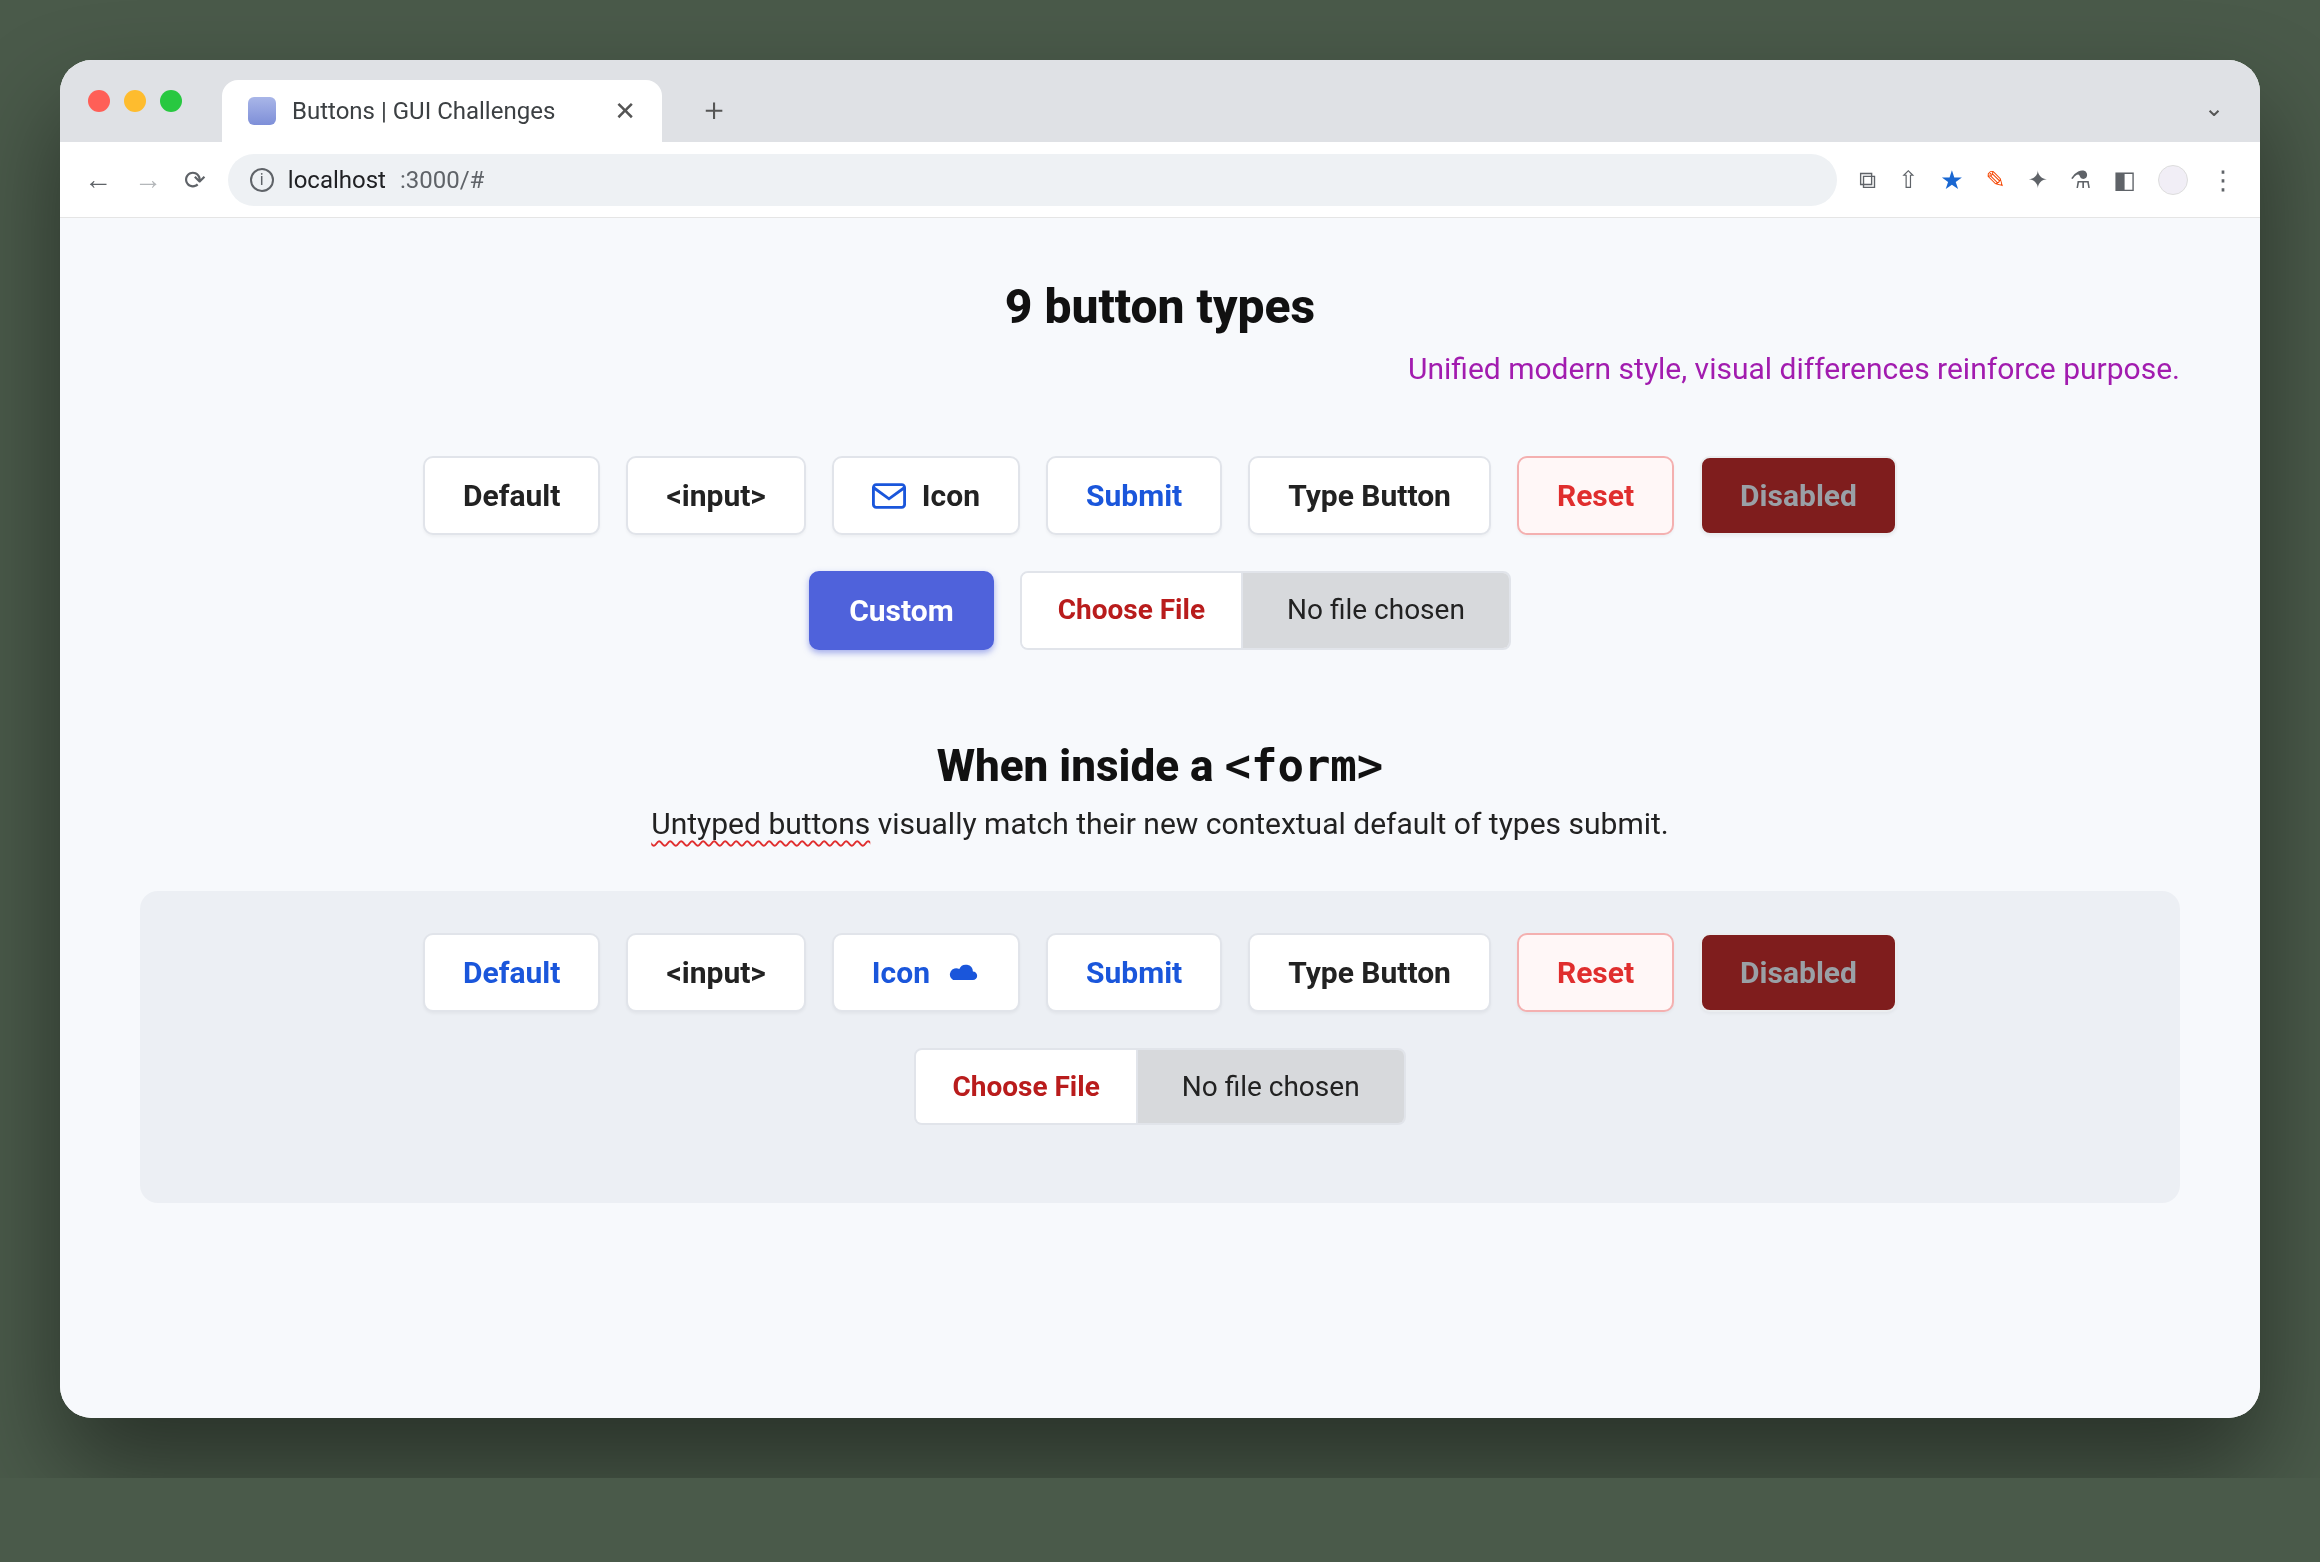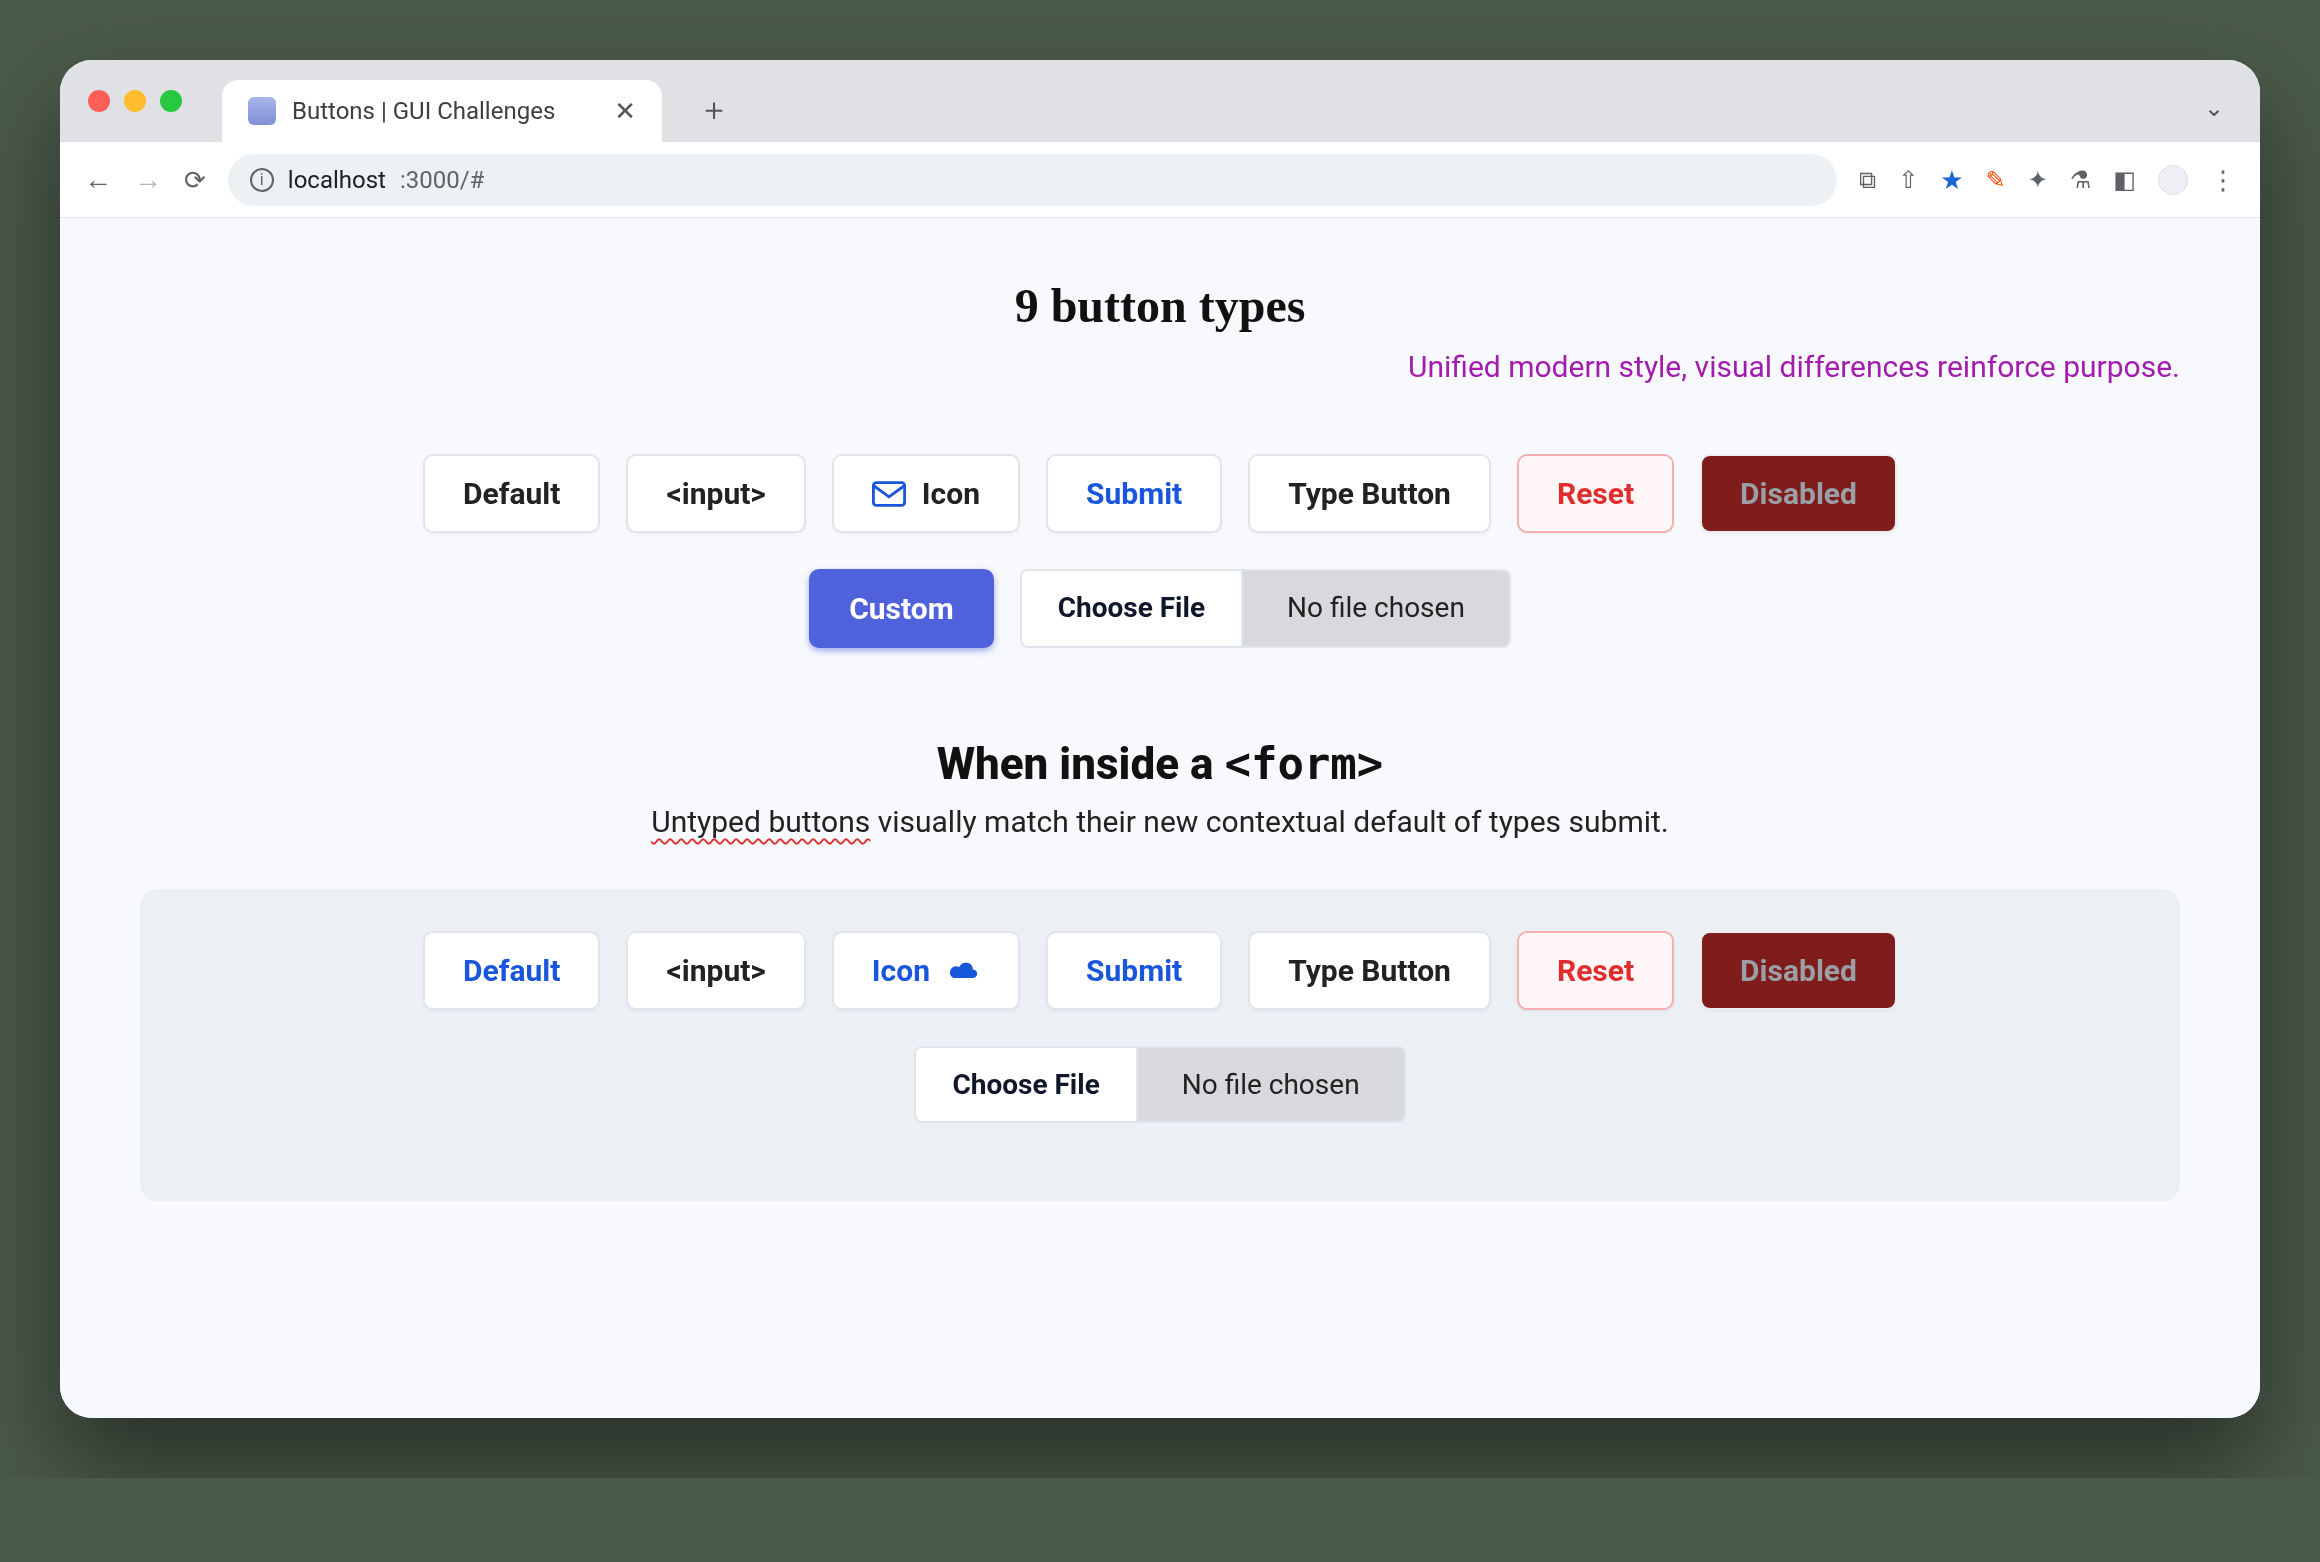--- a/index.html
+++ b/index.html
@@ -85,21 +85,20 @@
       background:#f7f9fc;
       padding: 60px 80px 90px;
       min-height: 1200px;
     }
     .section-title {
       text-align:center;
       font-size: 48px;
       font-weight: 800;
       color:#111;
       margin-bottom: 16px;
-      font-family: Liberation Serif, serif;
     }
     .section-sub {
       text-align:right;
       font-size: 30px;
       color:#a21caf;
       margin-bottom: 70px;
     }
     .btn-row {
       display:flex;
       flex-wrap:wrap;
@@ -121,21 +120,21 @@
       align-items:center;
       gap: 16px;
       font-family:inherit;
     }
     .btn.blue-text { color:#1a56db; }
     .btn.reset { color:#e02e2e; border-color:#f4b0b0; background:#fff7f7; }
     .btn.disabled { color:#9aa0a6; background:#7f1d1d; border-color:#ebedef; cursor:not-allowed; }
     .btn.custom { background:#4f62db; color:#fff; border-color:#4f62db; box-shadow:0 3px 6px rgba(79,98,219,0.5); }
     .btn.custom-large { background:#4f62db; color:#fff; border-color:#4f62db; padding: 34px 60px; font-size: 40px; box-shadow:0 4px 10px rgba(79,98,219,0.55);}
     .file-picker { display:flex; border-radius:8px; overflow:hidden; border:2px solid #e1e4ea; }
-    .file-picker .choose { background:#fff; padding:20px 36px; font-size:28px; font-weight:700; color:#0f172a; border-right:2px solid #e1e4ea; cursor:pointer;}
+    .file-picker .choose { background:#fff; padding:20px 36px; font-size:28px; font-weight:700; color:#b91c1c; border-right:2px solid #e1e4ea; cursor:pointer;}
     .file-picker .status { background:#d7d9dc; padding:20px 44px; font-size:28px; color:#222; }
     .mail-icon { width:34px; height:26px; }
     .cloud-icon { width:34px; height:24px; }
     .section2-heading {
       text-align:center;
       font-size: 44px;
       font-weight:800;
       color:#111;
       margin-top: 90px;
       margin-bottom: 14px;

